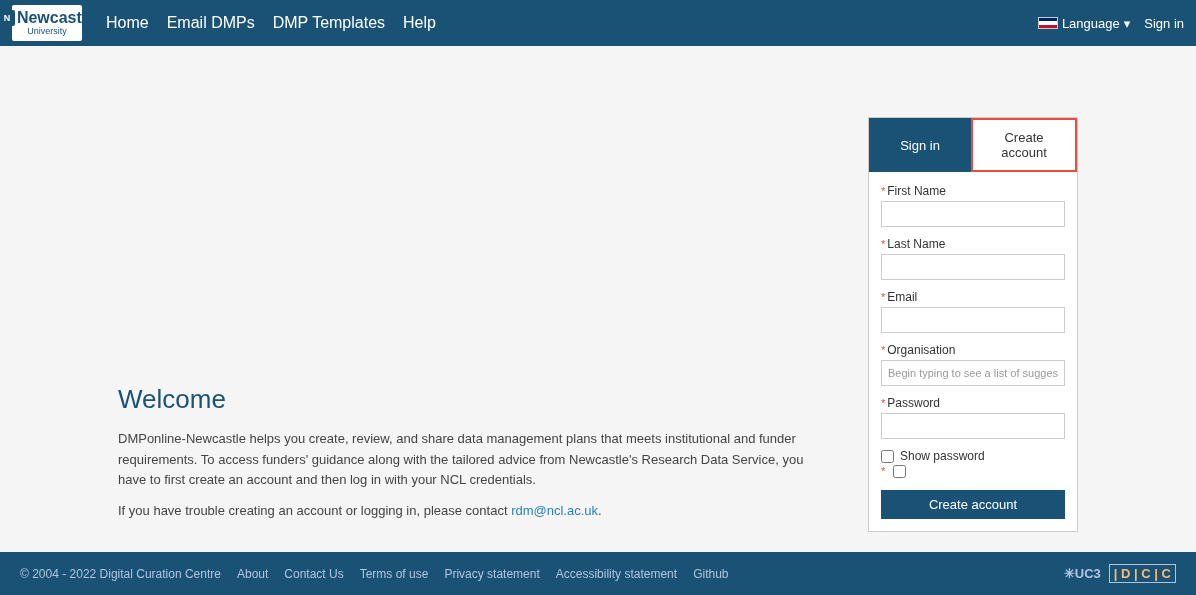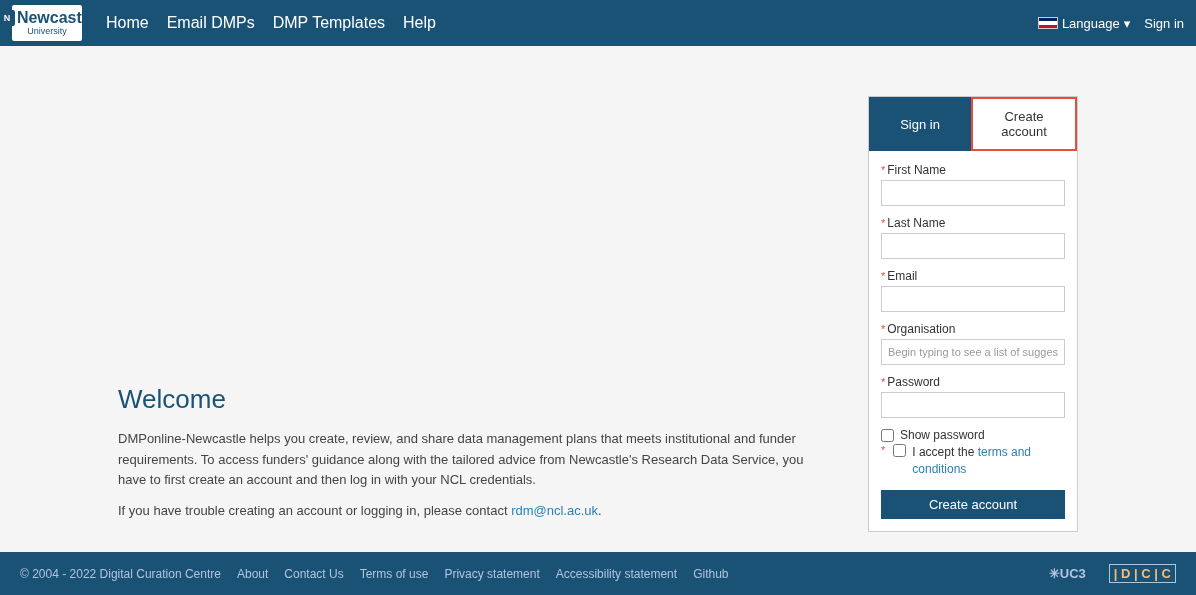--- a/index.html
+++ b/index.html
@@ -226,21 +226,21 @@
       flex-wrap: wrap;
     }
     .footer-left span, .footer-left a {
       color: #b0c4de;
       font-size: 12px;
       text-decoration: none;
     }
     .footer-right {
       display: flex;
       align-items: center;
-      gap: 23px;
+      gap: 8px;
     }
     .uc3-logo {
       display: inline-flex;
       align-items: center;
       color: #b0c4de;
       font-size: 13px;
       font-weight: bold;
     }
     .dcc-logo {
       display: inline-flex;
@@ -346,23 +346,20 @@
         
         <div class="show-password-row">
           <input type="checkbox" id="show-pw" style="">
           <label for="show-pw">Show password</label>
         </div>
 
         
         <div class="terms-row">
           <span class="required-note">*</span>
           <input type="checkbox" id="terms-cb" style="">
-          <label for="terms-cb">
-            <span>I accept the </span><a href="#">terms and conditions</a>
-          </label>
         </div>
 
         
         <button class="btn-create">Create account</button>
       </div>
     </div>
   </div>
 </div>
 
 <footer class="footer">

